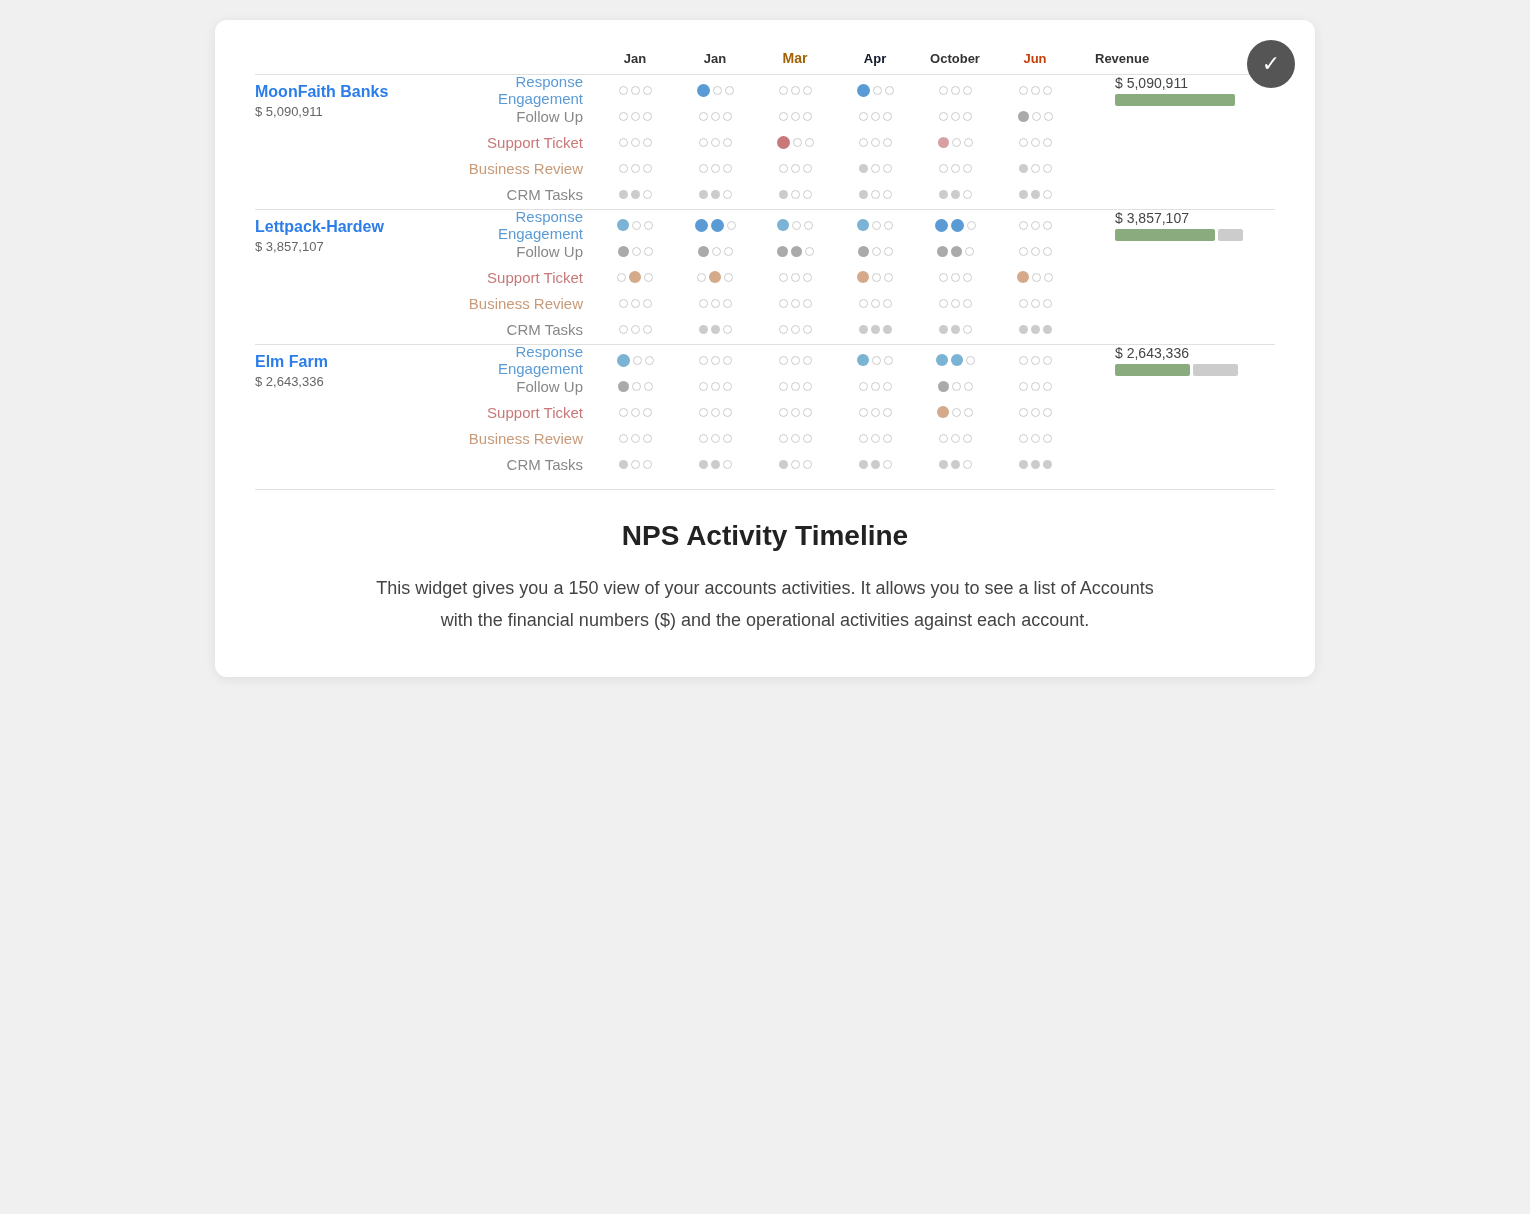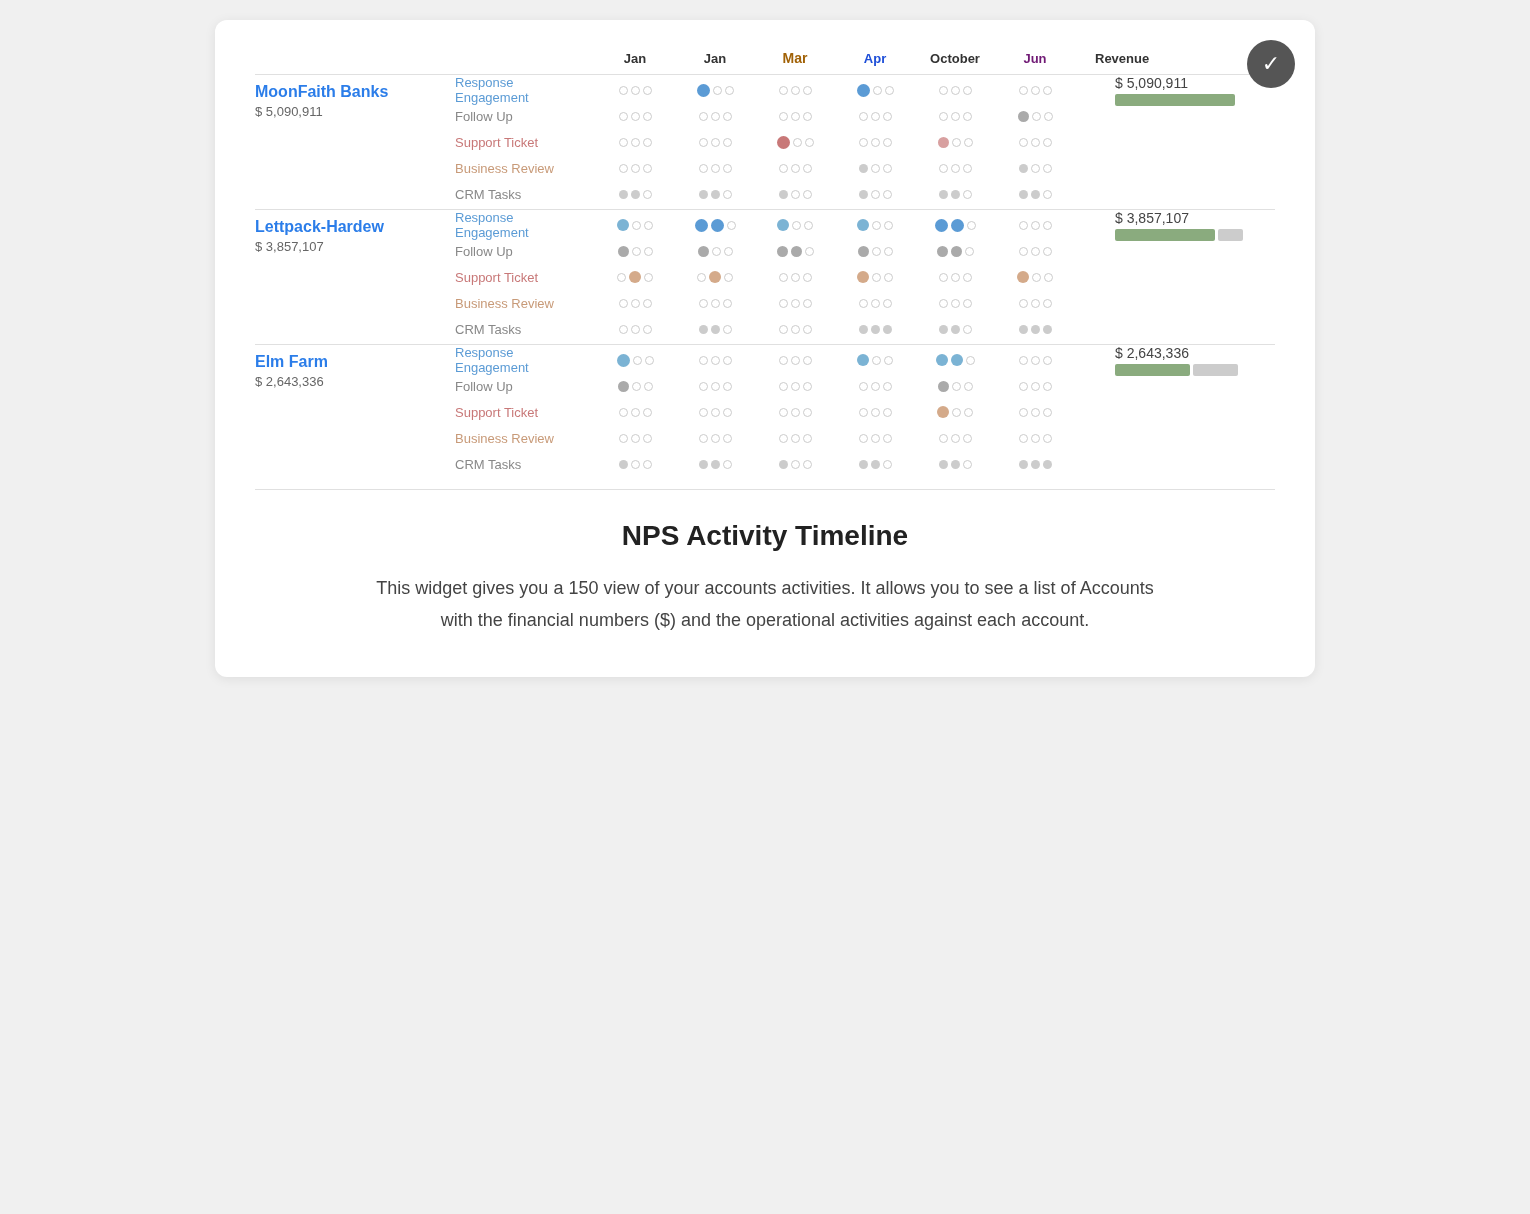--- a/index.html
+++ b/index.html
@@ -79,22 +79,23 @@
       flex-direction: column;
       gap: 4px;
     }
     .activity-row {
       display: flex;
       align-items: center;
       height: 22px;
     }
     .activity-label {
       width: 140px;
+      text-align: right;
       padding-right: 12px;
-      font-size: 13px;
+      font-size: 15px;
       flex-shrink: 0;
     }
     .activity-label.blue { color: #5b9bd5; }
     .activity-label.gray { color: #888; }
     .activity-label.red { color: #c87878; }
     .activity-label.peach { color: #c89a78; }
 
     .dots-container {
       display: flex;
       align-items: center;
@@ -185,23 +186,23 @@
 
 <div class="card">
   <div class="check-icon">✓</div>
 
   <div class="header-row">
 
     <div style="width:140px;flex-shrink:0;"></div>
     <div class="month-dots" style="font-size:13px;font-weight:600;color:#333;text-align:center;">Jan</div>
     <div class="month-dots" style="font-size:13px;font-weight:600;color:#333;">Jan</div>
     <div class="month-dots" style="font-size:14px;font-weight:600;color:#a16207;">Mar</div>
-    <div class="month-dots" style="font-size:13px;font-weight:600;color:#1d4ed8;">Apr</div>
+    <div class="month-dots" style="font-size:13px;font-weight:600;color:#0f172a;">Apr</div>
     <div class="month-dots" style="font-size:13px;font-weight:600;color:#333;">October</div>
-    <div class="month-dots" style="font-size:13px;font-weight:600;color:#701a75;">Jun</div>
+    <div class="month-dots" style="font-size:13px;font-weight:600;color:#c2410c;">Jun</div>
     <div class="col-revenue-header">Revenue</div>
   </div>
 
   <div class="account-section">
     <div class="account-content">
       <div class="account-info">
         <div class="account-name">MoonFaith Banks</div>
         <div class="account-revenue">$ 5,090,911</div>
       </div>
       <div class="activity-grid">

